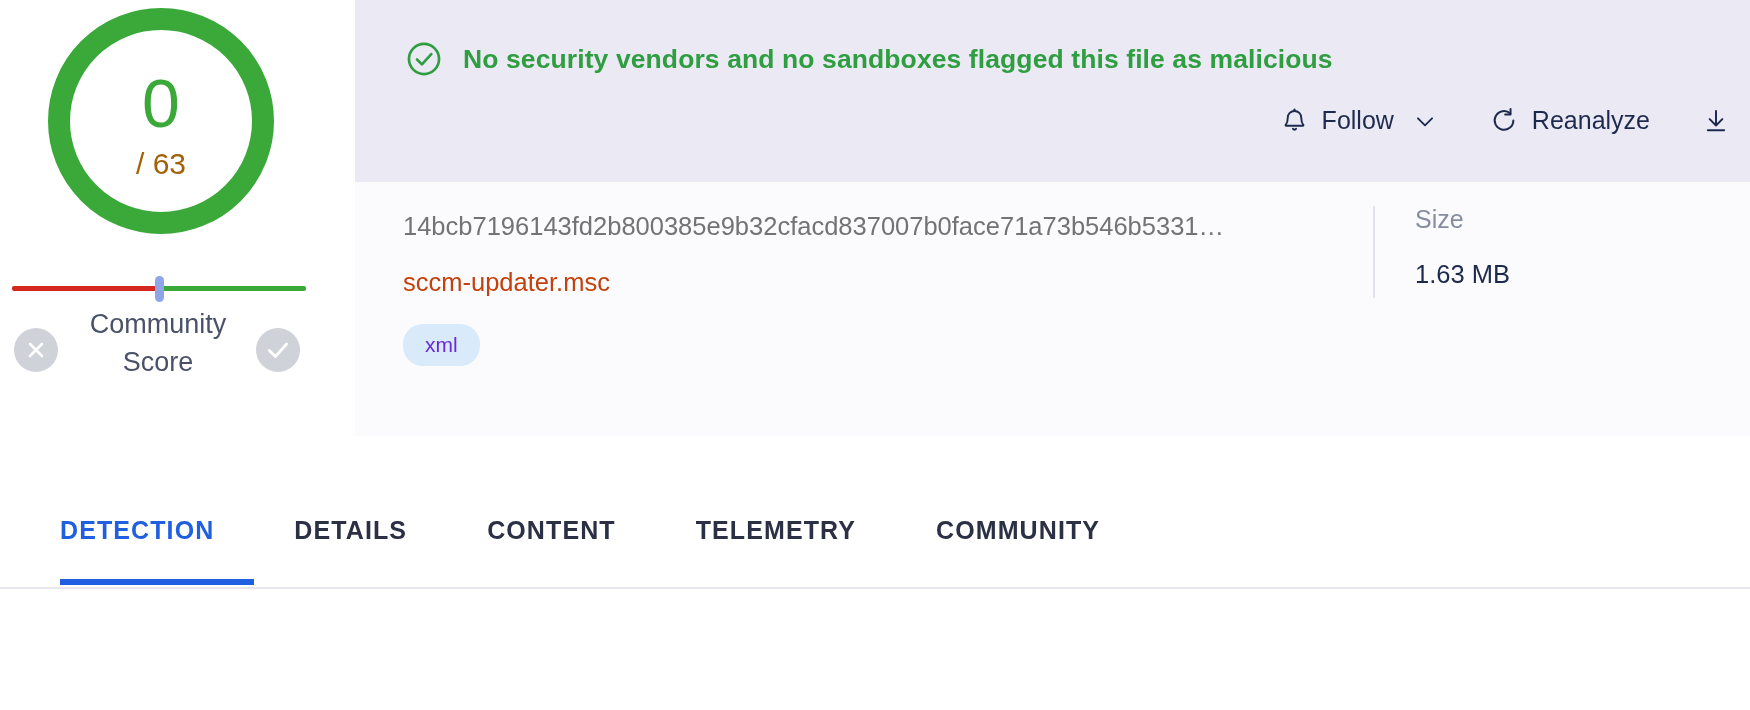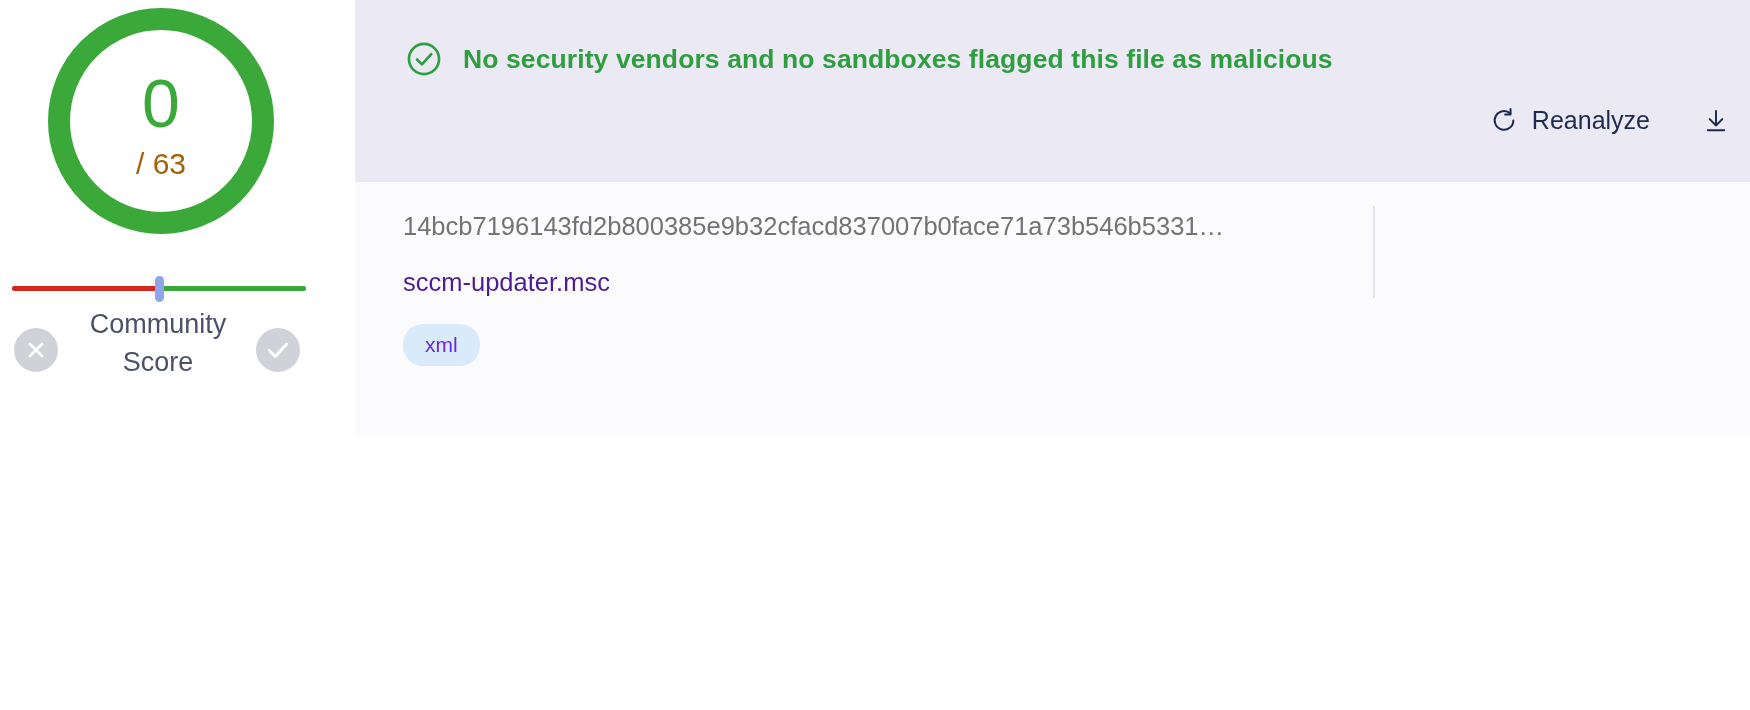--- a/index.html
+++ b/index.html
@@ -211,21 +211,21 @@
   .file-hash {
     font-size: 25.5px;
     color: #737373;
     line-height: 1.1;
     white-space: nowrap;
     overflow: hidden;
   }
   .file-name {
     margin-top: 28px;
     font-size: 25.5px;
-    color: #4c1d95;
+    color: #c2410c;
     line-height: 1.1;
   }
   .tag-pill {
     display: inline-block;
     margin-top: 28px;
     background: #d9ebfb;
     color: #6d28d9;
     font-size: 21px;
     padding: 9px 22px;
     border-radius: 20px;
@@ -355,20 +355,35 @@
           <svg width="38" height="38" viewBox="0 0 24 24" fill="none" stroke="#2f9e41" stroke-width="1.7" stroke-linecap="round" stroke-linejoin="round">
             <circle cx="12" cy="12" r="9.5"></circle>
             <polyline points="7.6,12.3 10.7,15.4 16.6,8.9"></polyline>
           </svg>
         </span>
         <span class="verdict-text">No security vendors and no sandboxes flagged this file as malicious</span>
       </div>
 
       <div class="action-row">
 
+        <div class="action-btn">
+          <span>
+            <svg width="27" height="27" viewBox="0 0 24 24" fill="none" stroke="#1d2a4d" stroke-width="1.7" stroke-linecap="round" stroke-linejoin="round">
+              <path d="M6 9.5a6 6 0 0 1 12 0c0 4.2 1.2 5.6 1.8 6.3.3.3.1.9-.4.9H4.6c-.5 0-.7-.6-.4-.9.6-.7 1.8-2.1 1.8-6.3z"></path>
+              <path d="M12 3.6V2.1"></path>
+              <path d="M10.6 19.4a1.6 1.6 0 0 0 2.8 0"></path>
+            </svg>
+          </span>
+          <span>Follow</span>
+          <span class="chev">
+            <svg width="26" height="26" viewBox="0 0 24 24" fill="none" stroke="#1d2a4d" stroke-width="1.7" stroke-linecap="round" stroke-linejoin="round">
+              <polyline points="5.5,9.5 12,16 18.5,9.5"></polyline>
+            </svg>
+          </span>
+        </div>
 
         <div class="action-btn">
           <span>
             <svg width="28" height="28" viewBox="0 0 24 24" fill="none" stroke="#1d2a4d" stroke-width="1.7" stroke-linecap="round" stroke-linejoin="round">
               <path d="M20 11.5a8 8 0 1 1-2.6-5.9"></path>
               <polyline points="17.6,1.8 17.6,6.4 13,6.4"></polyline>
             </svg>
           </span>
           <span>Reanalyze</span>
         </div>
@@ -389,17 +404,42 @@
 
     <div class="file-card">
       <div class="file-meta">
         <div class="file-hash">14bcb7196143fd2b800385e9b32cfacd837007b0face71a73b546b5331…</div>
         <div class="file-name">sccm-updater.msc</div>
         <div class="tag-pill">xml</div>
       </div>
 
       <div class="card-divider"></div>
 
+      <div class="size-block">
+        <div class="size-label">Size</div>
+        <div class="size-value">1.63 MB</div>
+      </div>
     </div>
   </div>
 
+  <div id="tabbar">
+    <div class="tabs">
+      <div class="tab active">
+        <span>DETECTION</span>
+        <span class="tab-underline"></span>
+      </div>
+      <div class="tab">
+        <span>DETAILS</span>
+      </div>
+      <div class="tab">
+        <span>CONTENT</span>
+      </div>
+      <div class="tab">
+        <span>TELEMETRY</span>
+      </div>
+      <div class="tab">
+        <span>COMMUNITY</span>
+      </div>
+    </div>
+    <div class="tabbar-rule"></div>
+  </div>
 
 </div>
 
 </body></html>

